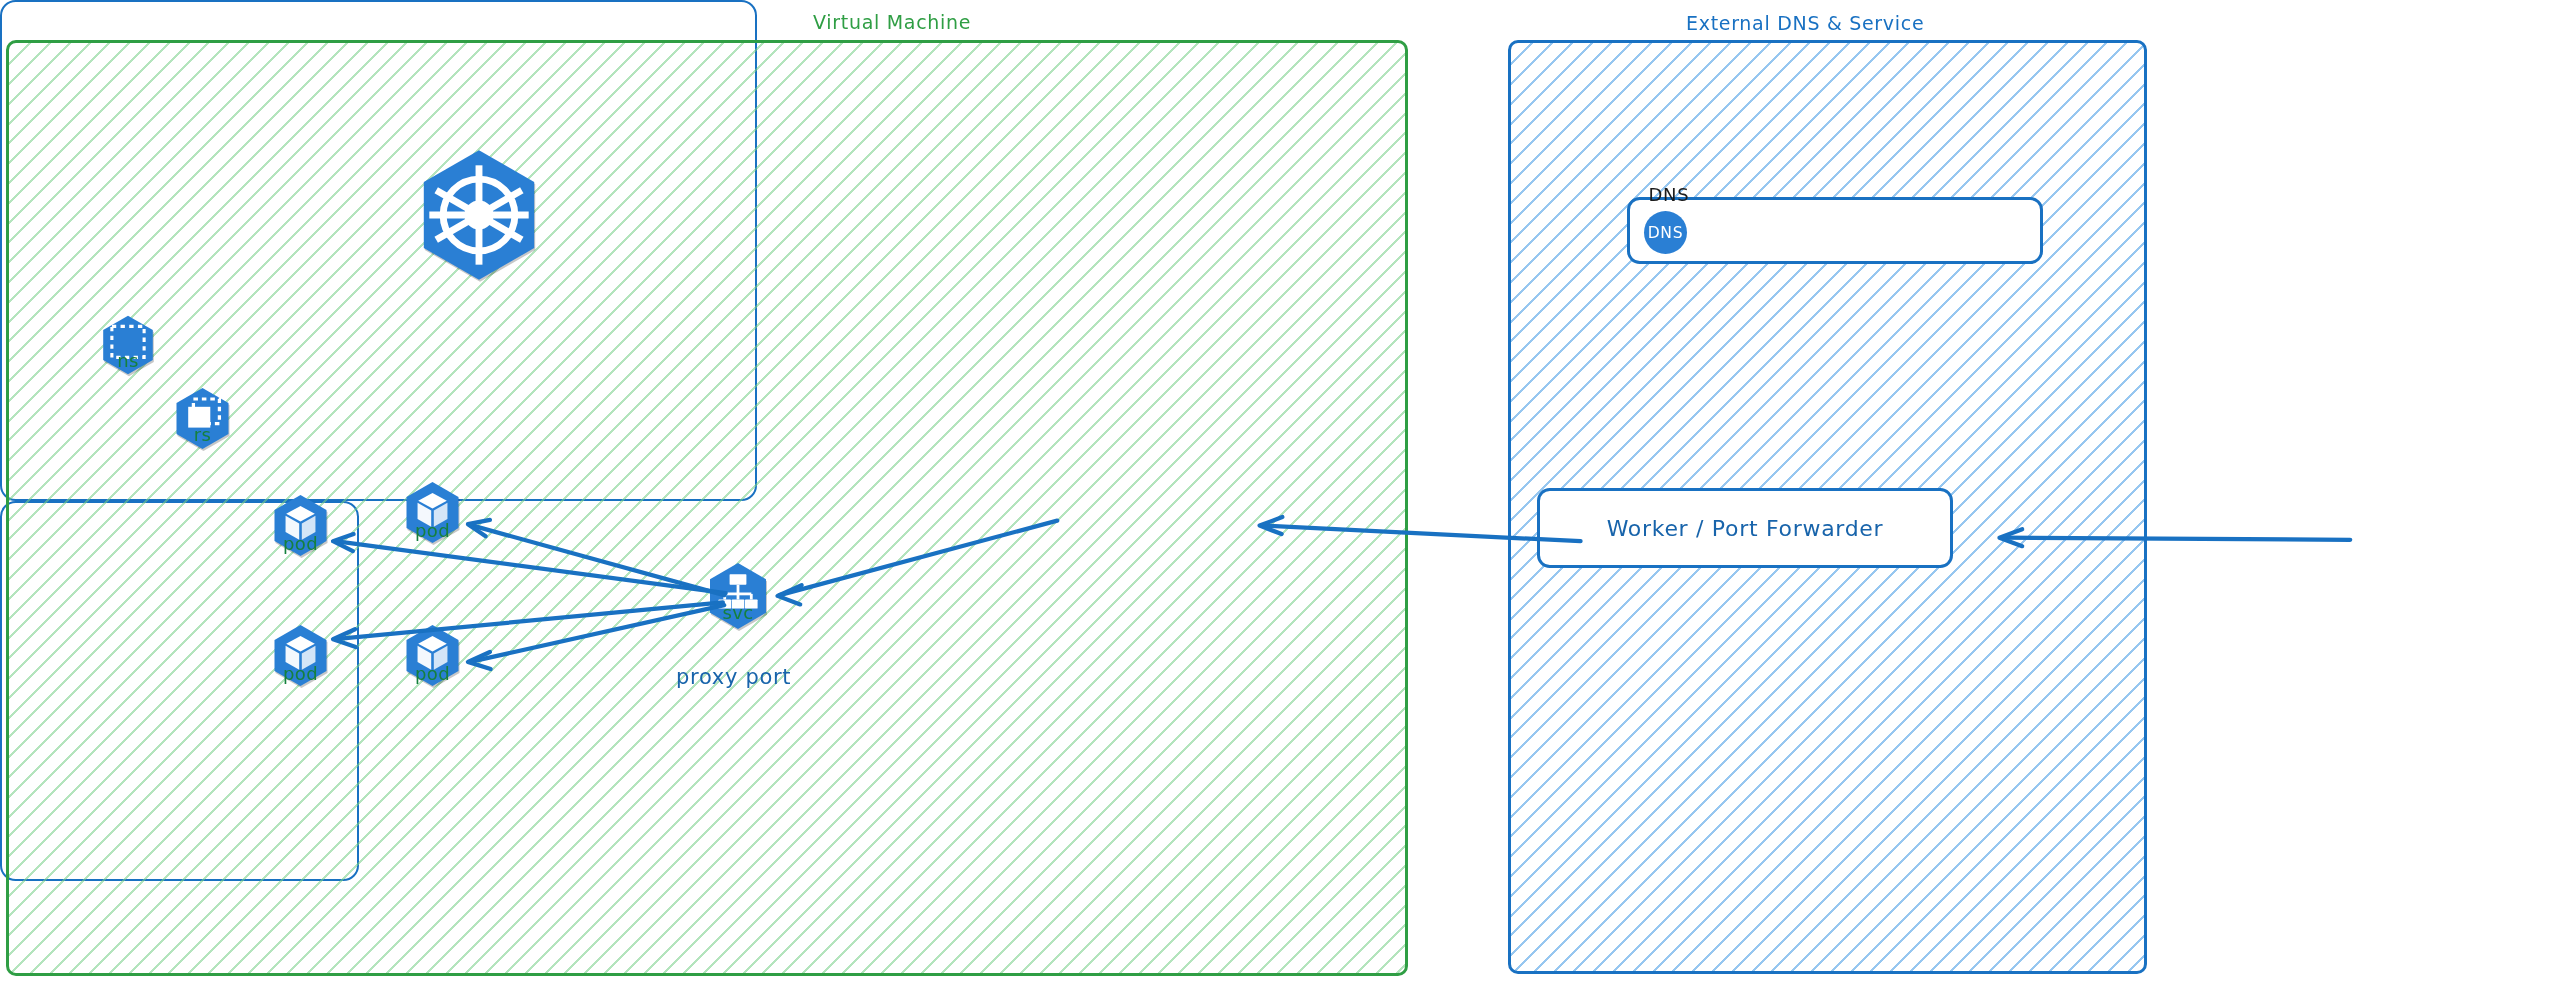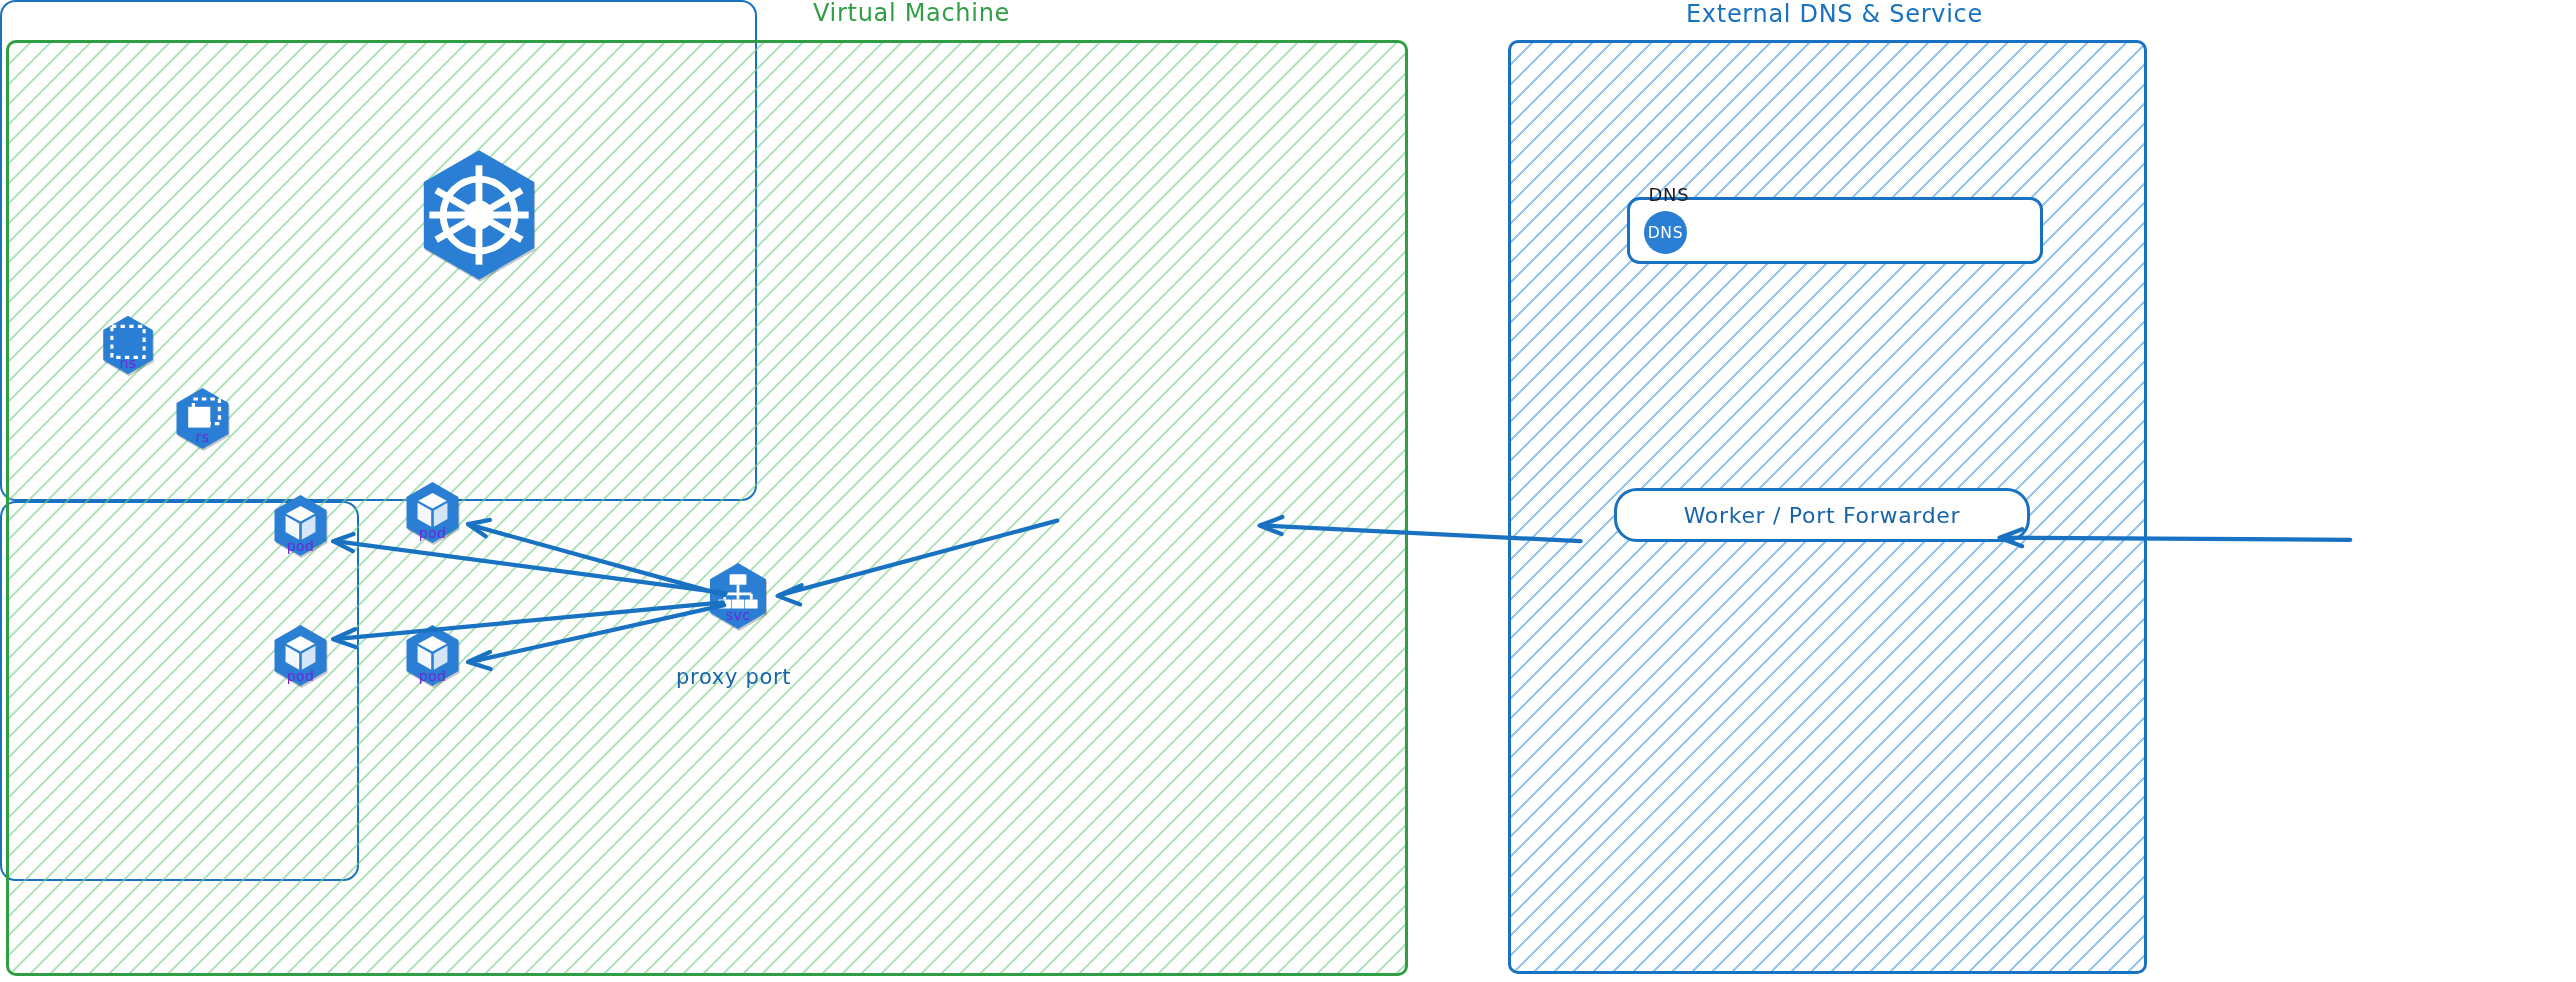--- a/index.html
+++ b/index.html
@@ -18,21 +18,21 @@
       rgba(118,206,135,0.55) 0px, rgba(118,206,135,0.55) 2.1px,
       rgba(255,255,255,0) 2.1px, rgba(255,255,255,0) 14px);
   }
   .zone-dns{
     left:1508px;top:40px;width:639px;height:934px;
     border:3.6px solid #1971c2;
     background:repeating-linear-gradient(135deg,
       rgba(116,180,235,0.75) 0px, rgba(116,180,235,0.75) 2.1px,
       rgba(255,255,255,0) 2.1px, rgba(255,255,255,0) 14px);
   }
-  .zone-title{position:absolute;font-size:24px;white-space:nowrap;}
+  .zone-title{position:absolute;font-size:19px;white-space:nowrap;margin-top:12px;}
   .zone-title.green{color:#2f9e44;}
   .zone-title.blue{color:#1971c2;}
 
   
   .box{position:absolute;box-sizing:border-box;background:#fff;border-radius:12.8px;}
   .box-blue{border:3.6px solid #1971c2;margin-left:44px;}
   .box-green{border:3.6px solid #2f9e44;}
   .box-plain{border:2.8px solid #1971c2;background:transparent;border-radius:15.6px;}
 
   .box-label{
@@ -49,21 +49,21 @@
   .caption{position:absolute;font-size:21px;color:#1864ab;white-space:nowrap;}
 
   
   .k8s{position:absolute;}
   .k8s svg{display:block;filter:drop-shadow(1.4px 2.1px 0.7px rgba(0,0,0,0.22));}
   .k8s .hex{fill:#2a7fd4;}
   .k8s .gly{fill:#ffffff;}
   .k8s .glystroke{fill:none;stroke:#ffffff;stroke-width:5;}
   .k8s-cap{
     position:absolute;left:0;right:0;bottom:4.3px;text-align:center;
-    color:#6d28d9;font-size:14px;letter-spacing:0.4px;pointer-events:none;
+    color:#15803d;font-size:18px;letter-spacing:0.4px;pointer-events:none;
   }
 
   
   .circ-icon{position:absolute;border-radius:50%;background:#2a7fd4;
              display:flex;align-items:center;justify-content:center;color:#fff;}
 
   
   #edges{position:absolute;left:0;top:0;width:2576px;height:983px;
          pointer-events:none;overflow:visible;}
   #edges path{fill:none;stroke:#1971c2;stroke-width:6;stroke-linecap:round;}
@@ -191,21 +191,21 @@
   <div class="zone-title blue hand" style="left:1686px;top:0px;">External DNS &amp; Service</div>
 
   <div class="box box-blue" style="left:1583px;top:197px;width:416px;height:67px;">
     <div class="corner-tag hand" style="left:18.5px;top:-15.6px;">DNS</div>
     <div class="circ-icon" style="left:14px;top:11.4px;width:43px;height:43px;
                                   font-size:15.6px;letter-spacing:0.4px;">
       <span class="hand">DNS</span>
     </div>
   </div>
 
-  <div class="box box-blue" style="left:1570px;top:488px;width:416px;height:54px;border-radius:23px;">
+  <div class="box box-blue" style="left:1493px;top:488px;width:416px;height:80px;">
     <div class="box-label lbl-blue hand">Worker / Port Forwarder</div>
   </div>
 
 
   <svg id="edges" viewBox="0 0 3628 1384" width="2576" height="983">
 
     <g>
       <path d="M1022,835 L472,762"></path>
       <path class="ah" d="M498,752 L469,762 L497,776"></path>
     </g>

